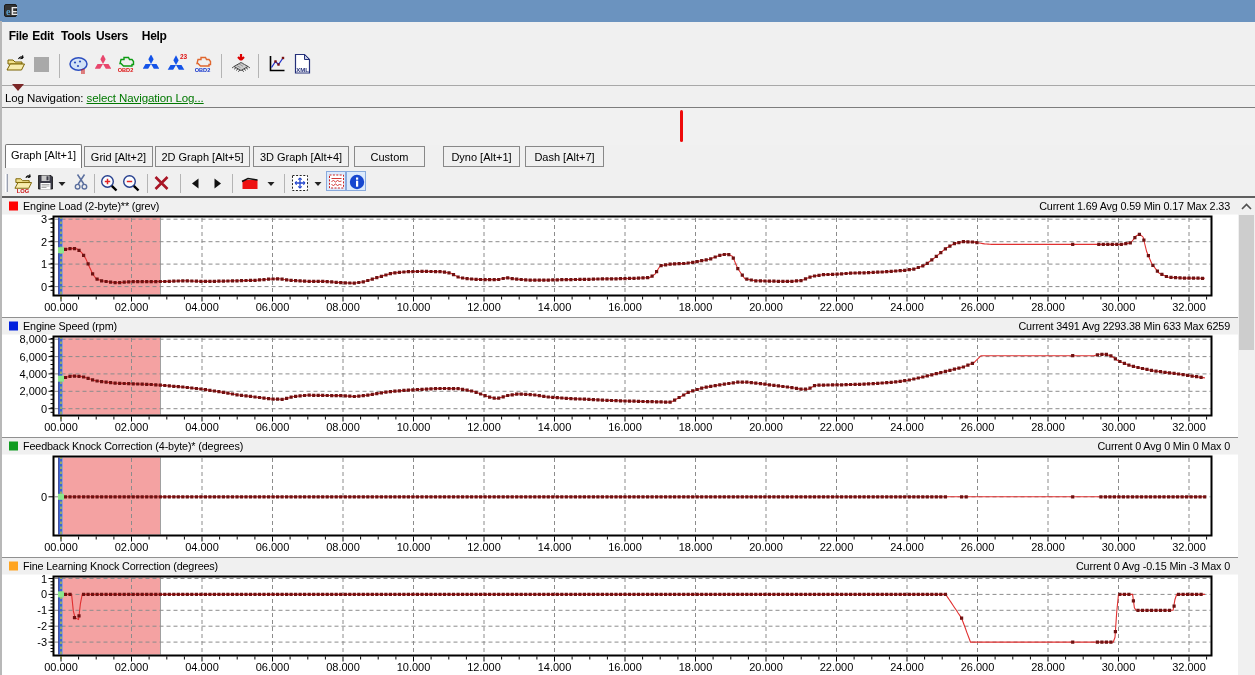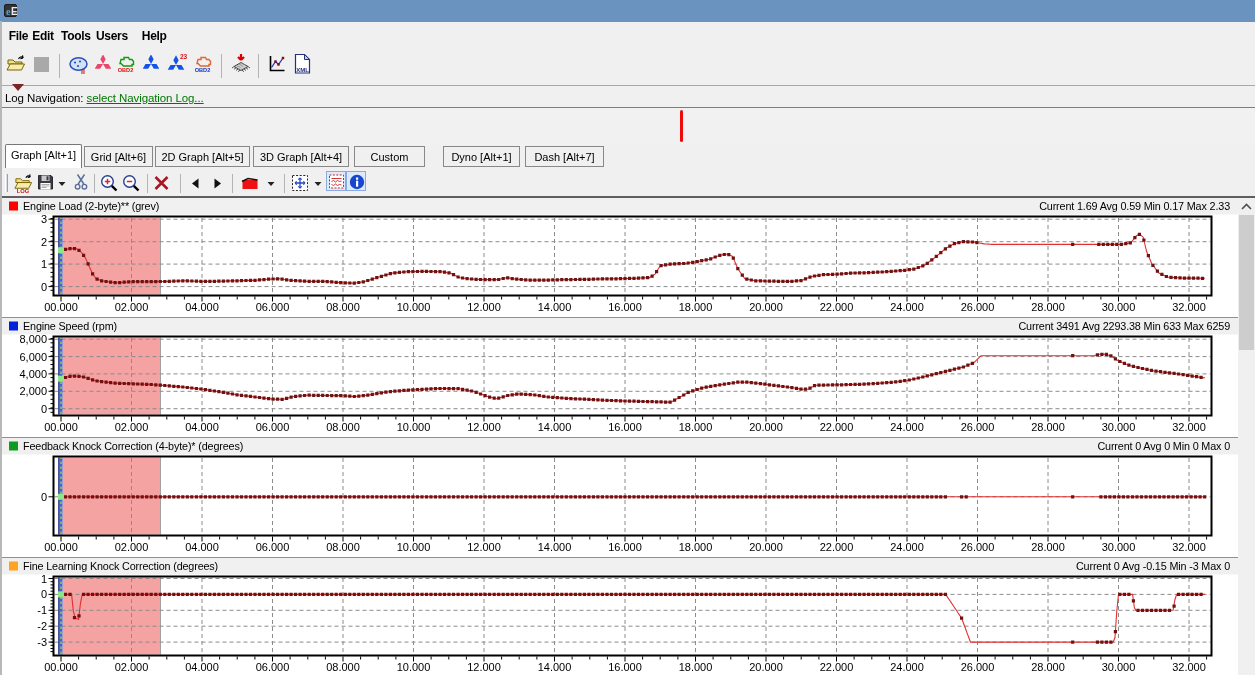--- a/index.html
+++ b/index.html
@@ -117,21 +117,21 @@
     <path d="M11.5 1.5 l5 5 h-5 z" fill="#c6cde6" stroke="#24307a" stroke-width="1"></path>
     <text x="9.5" y="18.5" font-size="6" font-weight="bold" fill="#24307a" text-anchor="middle" font-family="Liberation Sans">XML</text>
   </svg>
 <div id="divider"></div>
 <div id="divtri"></div>
 <div id="lognav">Log Navigation: <a href="#">select Navigation Log...</a></div>
 <div id="navstrip"></div>
 <div id="redline"></div>
 <div id="tabbar">
     <div class="tab sel" style="left:5px;width:77px">Graph [Alt+1]</div>
-<div class="tab" style="left:84px;width:69px">Grid [Alt+6]</div>
+<div class="tab" style="left:84px;width:69px">Grid [Alt+2]</div>
 <div class="tab" style="left:155px;width:95px">2D Graph [Alt+5]</div>
 <div class="tab" style="left:253px;width:96px">3D Graph [Alt+4]</div>
 <div class="tab" style="left:354px;width:71px">Custom [Alt+5]</div>
 <div class="tab" style="left:443px;width:77px">Dyno [Alt+1]</div>
 <div class="tab" style="left:525px;width:79px">Dash [Alt+7]</div>
   </div>
 <div id="toolbar2"></div>
 <div class="grip" style="left:5px;top:174px"></div>
 <svg class="ic" style="left:14px;top:173px" width="20" height="20">
     <g transform="translate(0,1) scale(0.95)">

